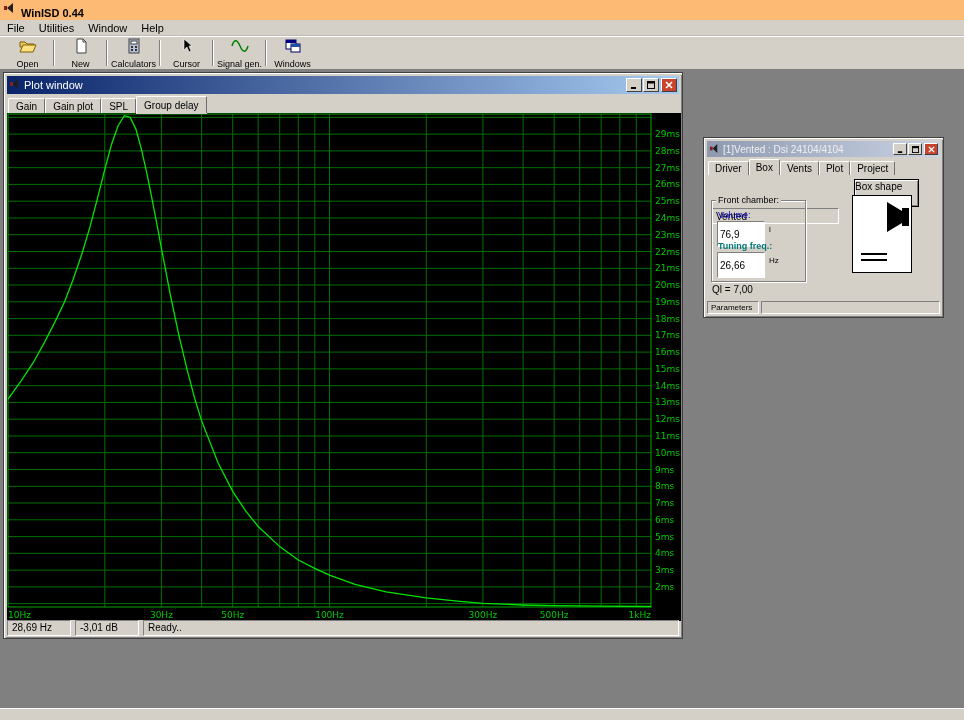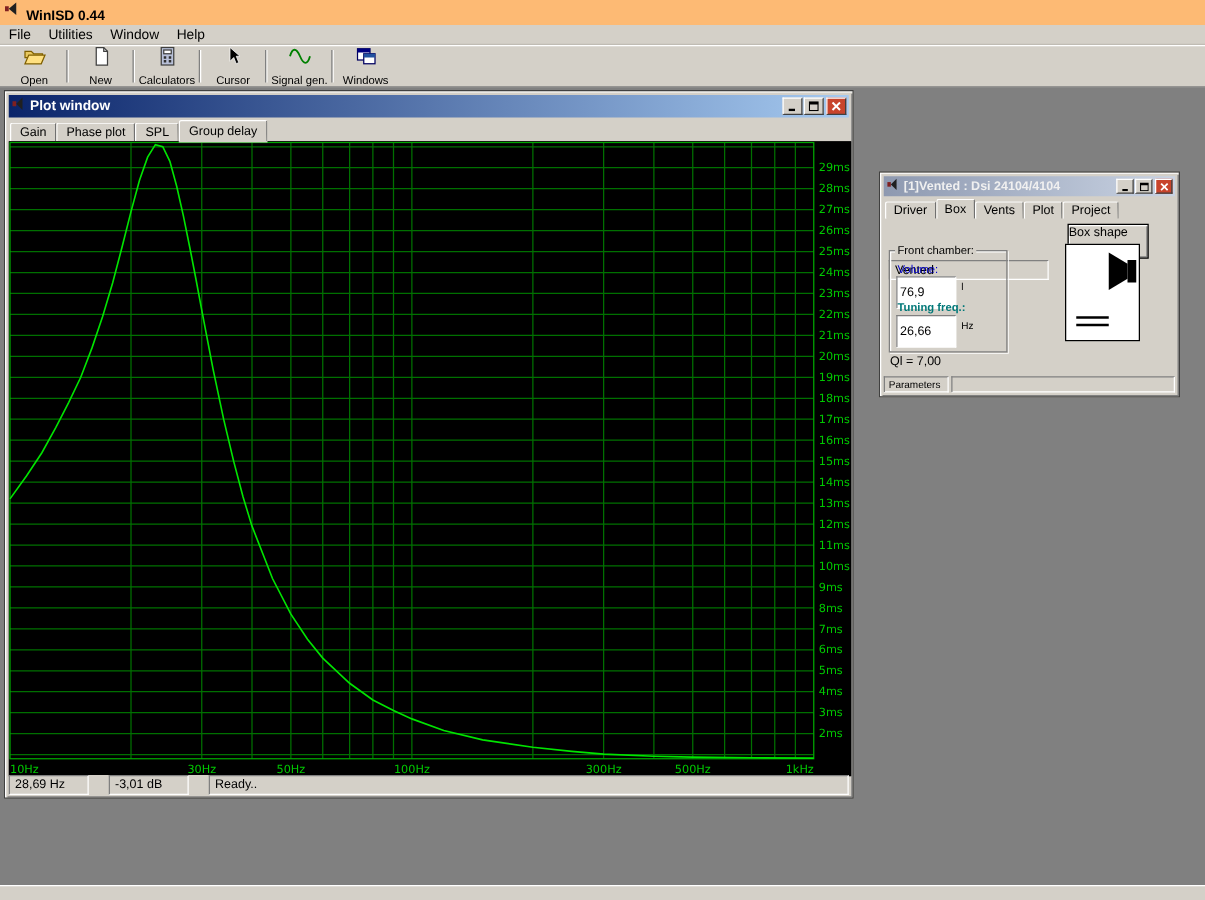--- a/index.html
+++ b/index.html
@@ -16,39 +16,39 @@
   .tb-btn { width:47px; height:32px; display:flex; flex-direction:column; align-items:center; justify-content:center; gap:1px; background:transparent; border:1px solid transparent; }
   .tb-btn .lbl { font-size:9px; color:#000; white-space:nowrap; }
   .tb-sep { width:2px; height:26px; border-left:1px solid #808080; border-right:1px solid #ffffff; margin:0 2px; }
 
   .mdi { position:absolute; left:0; top:70px; width:964px; height:638px; background:#808080; }
   .bottom-strip { position:absolute; left:0; bottom:0; width:964px; height:12px; background:#d4d0c8; border-top:1px solid #ffffff; }
 
   
   .window { position:absolute; background:#d4d0c8; border:1px solid #404040; box-shadow: inset 1px 1px 0 #ffffff, inset 2px 2px 0 #d4d0c8, inset -1px -1px 0 #808080; }
   .titlebar { position:absolute; left:3px; right:3px; top:3px; display:flex; align-items:center; padding:0 2px; }
-  .titlebar .title { color:#ffffff; font-weight:bold; white-space:nowrap; overflow:hidden; flex:1; margin-left:3px; }
+  .titlebar .title { color:#ffffff; font-weight:normal; white-space:nowrap; overflow:hidden; flex:1; margin-left:3px; }
   .titlebar.active { background:linear-gradient(90deg,#0a246a,#a6caf0); }
   .titlebar.inactive { background:linear-gradient(90deg,#8e99b0,#c9d3e3); }
   .titlebar.inactive .title { color:#f0f0f0; }
   .cbtn { background:#d4d0c8; border:1px solid; border-color:#ffffff #404040 #404040 #ffffff; display:flex; align-items:center; justify-content:center; margin-left:1px; flex:none; }
   .cbtn.close { background:#c8442c; margin-left:2px; }
 
   .tabbar { position:absolute; left:4px; display:flex; align-items:flex-end; }
   .tab { background:#d4d0c8; font-size:10px; color:#000; padding:2px 7px 1px 7px; border-top:1px solid #ffffff; border-left:1px solid #ffffff; border-right:1px solid #707070; border-radius:2px 2px 0 0; height:15px; }
   .tab.active { height:17px; padding-top:3px; border-top:1px solid #ffffff; box-shadow:0 1px 0 #d4d0c8; position:relative; z-index:2; }
 
   
   #plot-window { left:3px; top:72px; width:680px; height:567px; }
   #plot-window .titlebar { height:18px; }
   #plot-window .cbtn { width:16px; height:14px; }
   #plot-window .titlebar .title { font-size:11px; }
   #plot-window .tabbar { top:22px; height:18px; }
   .plot-client { position:absolute; left:3px; top:40px; width:674px; height:508px; background:#000000; }
-  .plot-statusbar { position:absolute; left:3px; right:3px; bottom:2px; height:16px; background:#d4d0c8; display:flex; gap:16px; align-items:stretch; }
+  .plot-statusbar { position:absolute; left:3px; right:3px; bottom:2px; height:16px; background:#d4d0c8; display:flex; gap:4px; align-items:stretch; }
   .status-cell { font-size:10px; color:#000; padding:1px 4px; background:#d4d0c8; }
   .status-cell.freq { width:64px; } .status-cell.level { width:64px; } .status-cell.msg { flex:1; }
 
   
   #box-window { left:703px; top:137px; width:241px; height:181px; }
   #box-window .titlebar { height:16px; }
   #box-window .titlebar .title { font-size:10px; }
   #box-window .cbtn { width:14px; height:12px; }
   #box-window .tabbar { top:21px; height:16px; }
   #box-window .tab { font-size:10px; padding:1px 6px 1px 6px; height:14px; }
@@ -182,21 +182,21 @@
       </span>
     <span class="cbtn close">
         <svg width="8" height="8" viewBox="0 0 8 8">
           <line x1="1" y1="1" x2="7" y2="7" stroke="#fff" stroke-width="1.6"></line>
           <line x1="7" y1="1" x2="1" y2="7" stroke="#fff" stroke-width="1.6"></line>
         </svg>
       </span>
   </div>
   <div class="tabbar">
     <span class="tab">Gain</span>
-    <span class="tab">Phase plot</span>
+    <span class="tab">Gain plot</span>
     <span class="tab">SPL</span>
     <span class="tab active">Group delay</span>
   </div>
   <div class="plot-client">
     <svg id="plot-svg" width="674" height="508" viewBox="0 0 674 508" font-family="DejaVu Sans, sans-serif">
         <rect x="0" y="0" width="674" height="508" fill="#000000"></rect>
         <line x1="97.8" y1="1" x2="97.8" y2="494" stroke="#007000" stroke-width="1"></line>
         <line x1="154.4" y1="1" x2="154.4" y2="494" stroke="#007000" stroke-width="1"></line>
         <line x1="194.6" y1="1" x2="194.6" y2="494" stroke="#007000" stroke-width="1"></line>
         <line x1="225.7" y1="1" x2="225.7" y2="494" stroke="#007000" stroke-width="1"></line>

